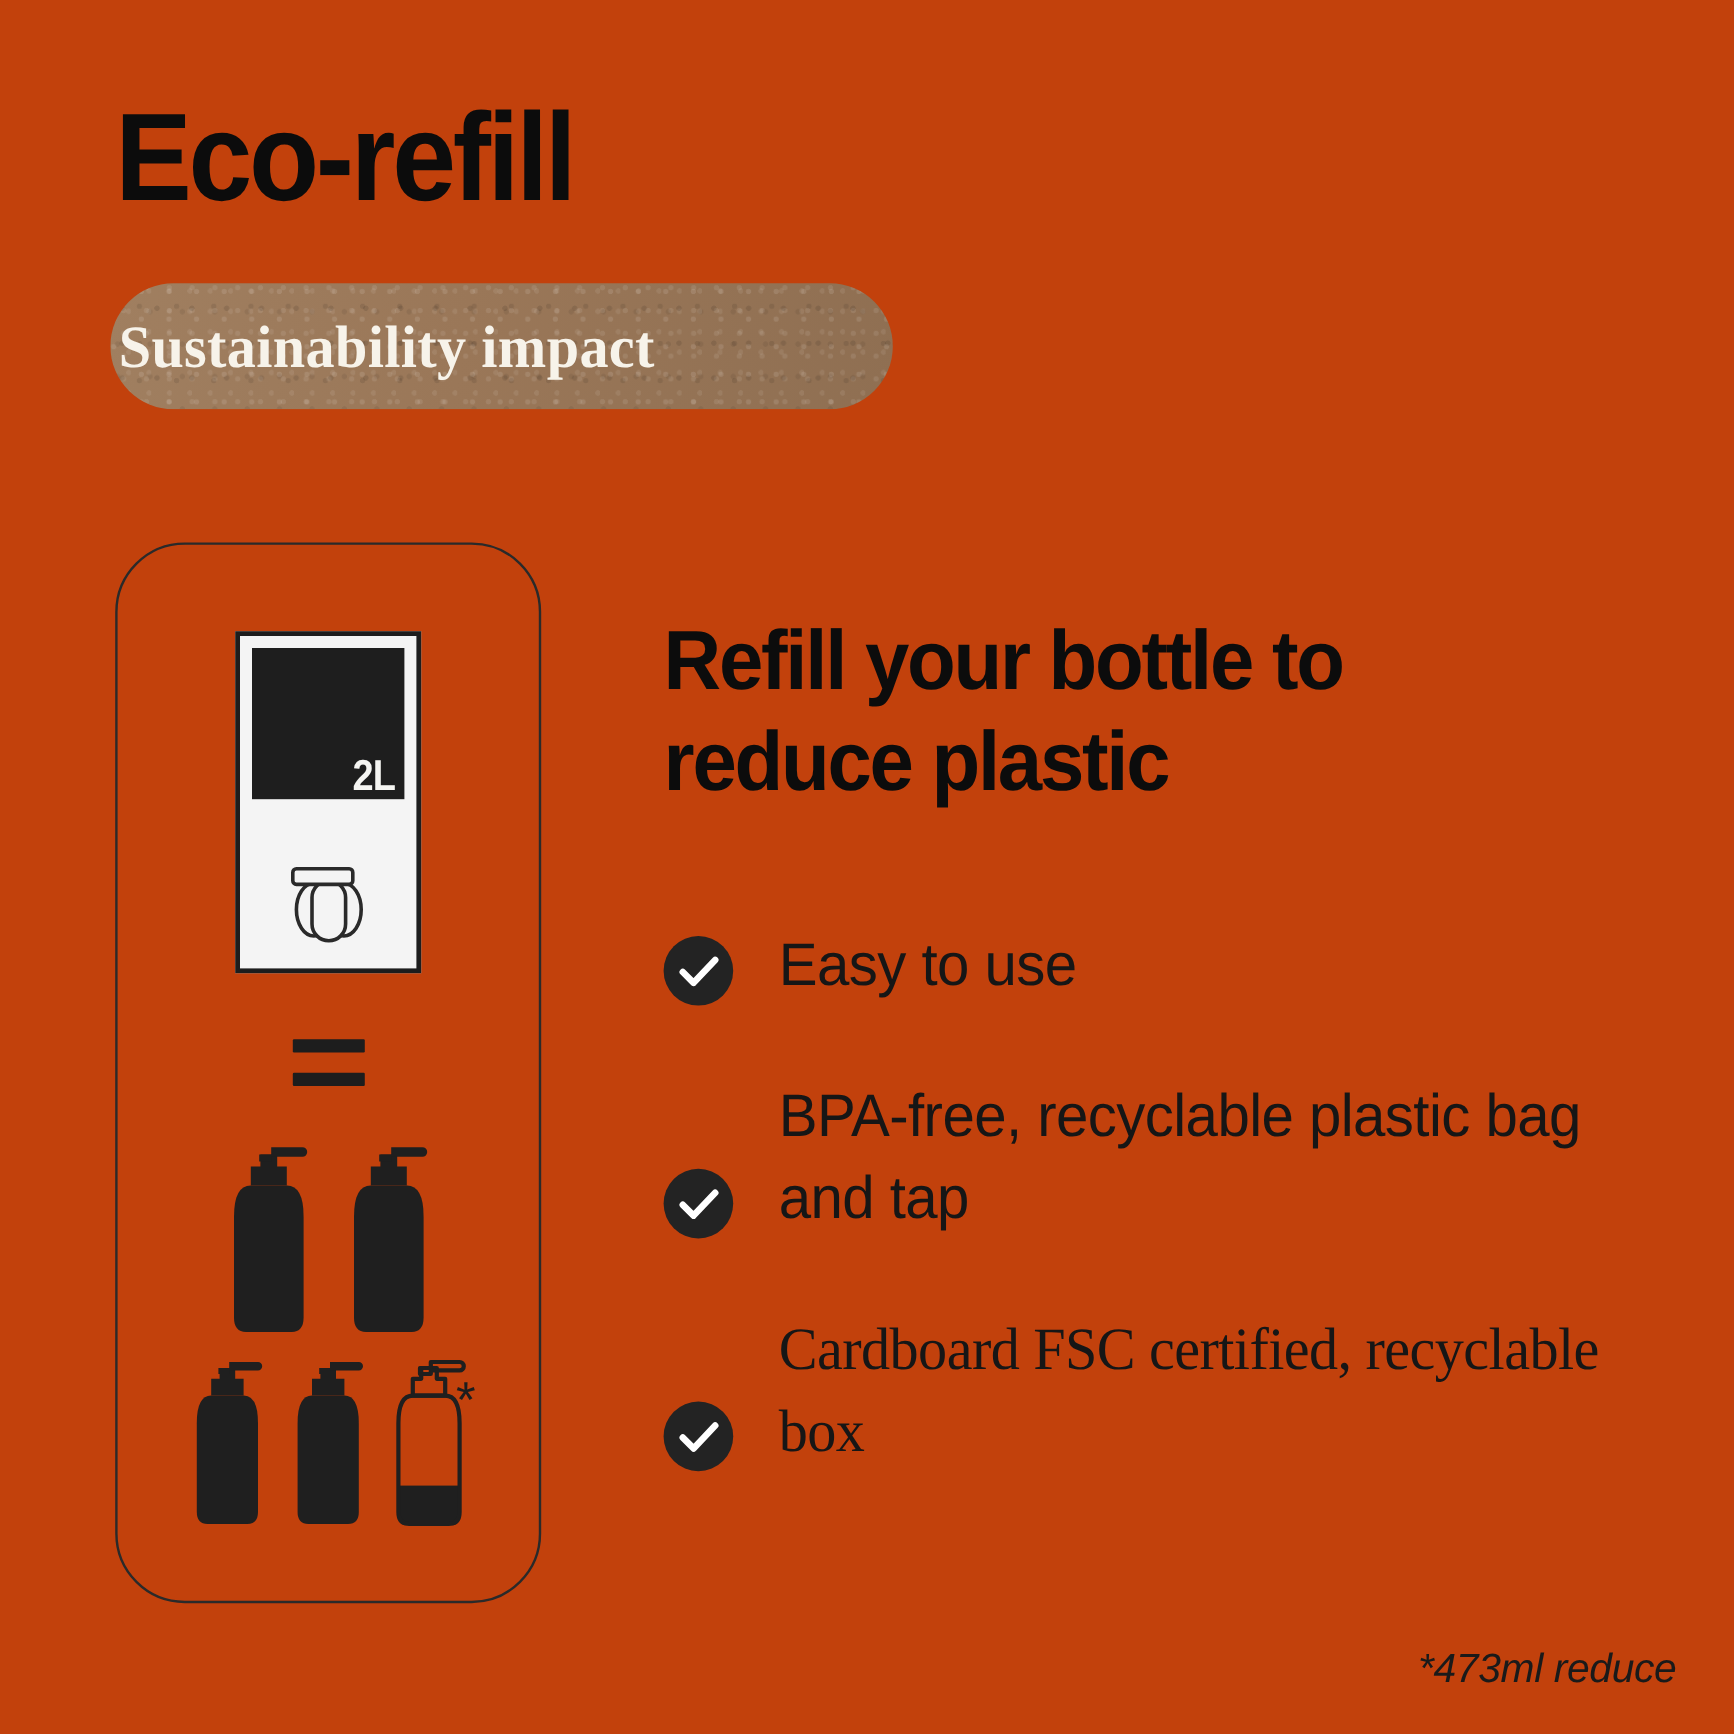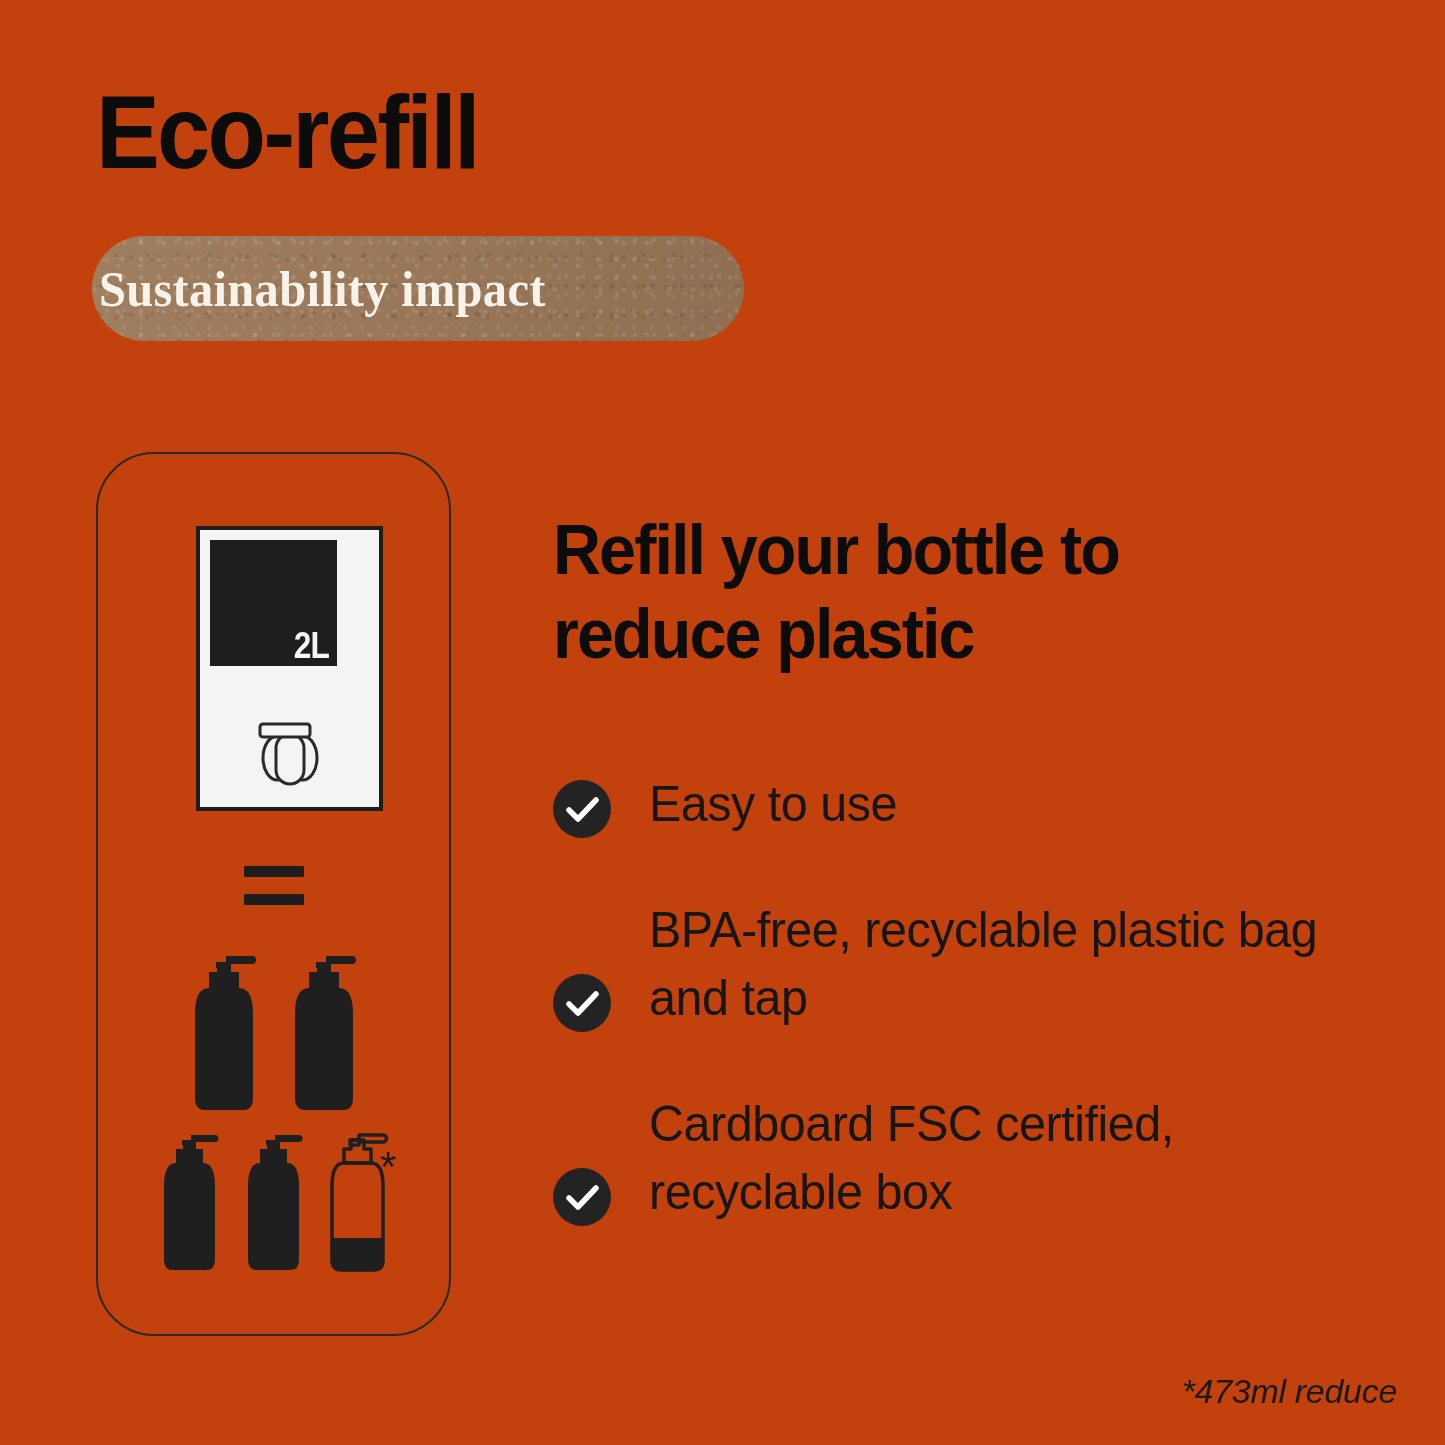--- a/index.html
+++ b/index.html
@@ -76,21 +76,21 @@
     border: 2px solid #2a2a2a;
     border-radius: 58px;
     box-sizing: border-box;
   }
 
   
   .carton {
     position: absolute;
     left: 98px;
     top: 72px;
-    width: 187px;
+    width: 155px;
     height: 285px;
     border: 4px solid #1d1d1d;
     box-sizing: border-box;
     background: #f4f4f4;
   }
   .carton-window {
     position: absolute;
     left: 10px;
     top: 10px;
     width: 127px;
@@ -184,21 +184,21 @@
     position: absolute;
     left: 553px;
     top: 770px;
     width: 830px;
   }
   .feature {
     display: flex;
     align-items: flex-end;
     margin-bottom: 58px;
   }
-  .feature:last-child { margin-bottom: 0; }
+  .feature:last-child { margin-bottom: 0; font-family: Liberation Serif, serif; }
   .check {
     flex: 0 0 auto;
     width: 58px;
     height: 58px;
     border-radius: 50%;
     background: #232323;
     display: flex;
     align-items: center;
     justify-content: center;
     margin-top: 4px;

